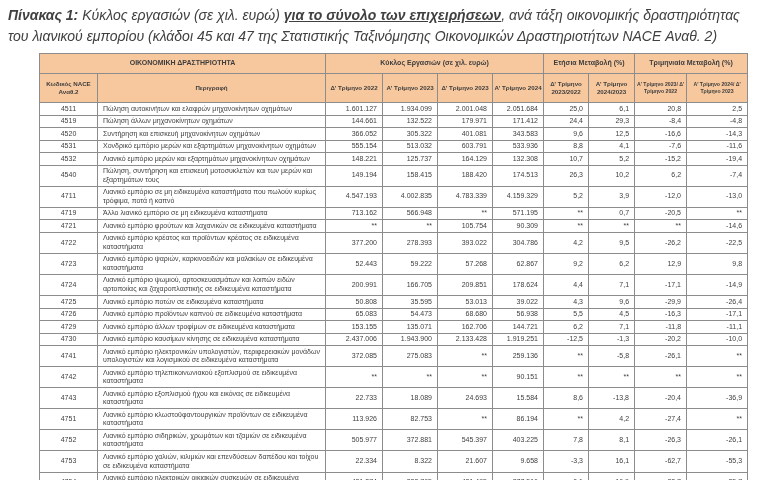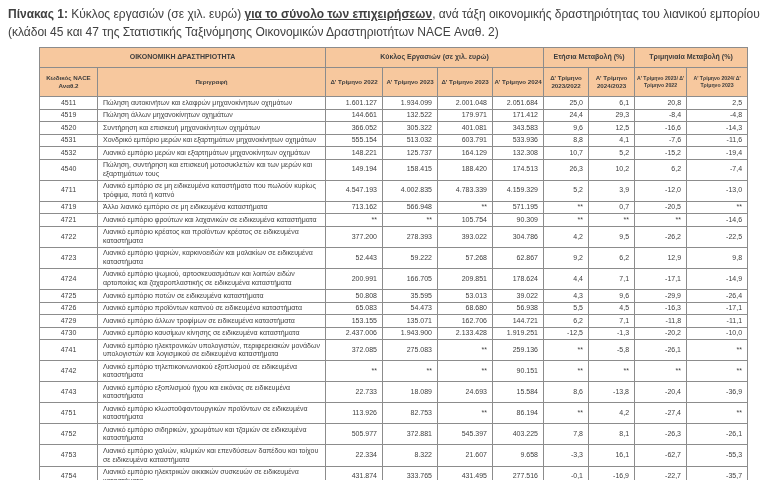--- a/index.html
+++ b/index.html
@@ -1,22 +1,23 @@
 <!DOCTYPE html>
 <html><head>
 <meta charset="utf-8">
 <style>
   html,body{margin:0;padding:0;}
   body{
     width:768px;height:480px;overflow:hidden;background:#ffffff;
     font-family:"Liberation Sans", sans-serif;color:#3f3f3f;
   }
   .title{
-    font-size:12px;line-height:1.5;color:#404040;
+    font-size:14px;line-height:1.5;color:#404040;
     padding:5px 6px 4px 8px;
+    font-style:italic;
   }
   .title .b{font-weight:bold;}
   .title .em{font-weight:bold;text-decoration:underline;}
   table{
     border-collapse:collapse;table-layout:fixed;
     width:708px;margin-left:39px;margin-top:2px;
     border:1.5px solid #5a5a5a;
   }
   th,td{border:1px solid #8c8c8c;overflow:hidden;}
   thead th{

